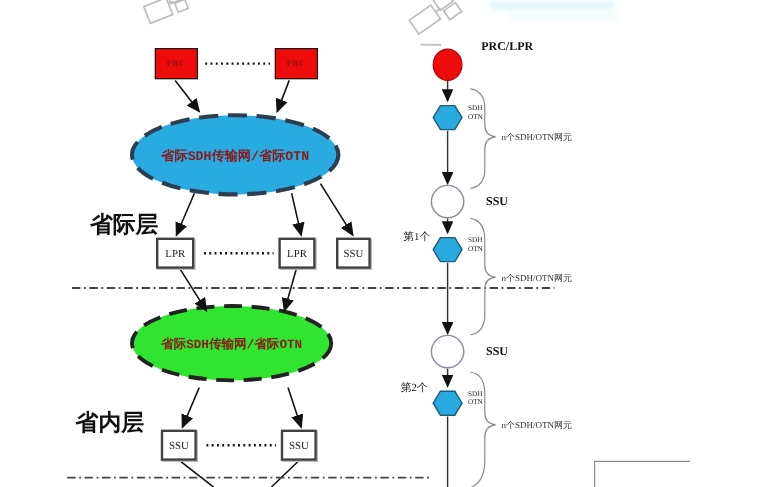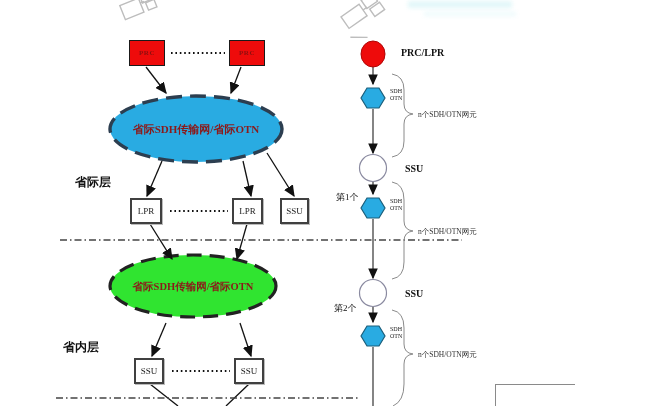--- a/index.html
+++ b/index.html
@@ -8,22 +8,22 @@
   svg.layer{position:absolute;left:0;top:0;width:650px;height:406px;}
   .abs{position:absolute;}
   
   .prc-box{width:36px;height:26px;background:#ee0b0b;border:1.6px solid #1a1a1a;
            display:flex;align-items:center;justify-content:center;
            color:#8f0f0f;font-size:7px;font-weight:bold;letter-spacing:.5px;box-sizing:border-box;}
   .node-box{background:#ffffff;border:2px solid #404040;box-shadow:1px 1px 0 #bbb;
             display:flex;align-items:center;justify-content:center;
             color:#222;font-size:9px;box-sizing:border-box;}
   
-  .ellipse-label{color:#8b1a1a;font-weight:bold;text-align:center;white-space:nowrap;}
-  .layer-label{color:#111;font-weight:bold;font-size:12px;white-space:nowrap;}
+  .ellipse-label{color:#8b1a1a;font-weight:bold;text-align:center;white-space:nowrap;font-family:Liberation Mono, monospace;}
+  .layer-label{color:#111;font-weight:bold;font-size:19px;white-space:nowrap;}
   
   .big-label{color:#111;font-weight:bold;font-size:10px;white-space:nowrap;}
   .ordinal-label{color:#111;font-size:9px;white-space:nowrap;margin-top:28px;}
   .hex-label{color:#222;font-size:6px;line-height:7px;white-space:nowrap;}
   .brace-label{color:#333;font-size:7.5px;white-space:nowrap;}
   
   .wm{background:#bfeef2;filter:blur(2px);}
   .br-box{background:#fff;border:1.5px solid #8a8a8a;box-sizing:border-box;}
 </style>
 </head>
@@ -128,39 +128,39 @@
 
   <div class="abs layer-label" style="left:63px;top:339px;">省内层</div>
 
   <div class="abs node-box" style="left:134px;top:358px;width:30px;height:26px;">
     <span>SSU</span>
   </div>
   <div class="abs node-box" style="left:234px;top:358px;width:30px;height:26px;">
     <span>SSU</span>
   </div>
 
-  <div class="abs big-label" style="left:401px;top:47px;">PRC/LPR</div>
+  <div class="abs big-label" style="left:401px;top:34px;">PRC/LPR</div>
 
   <div class="abs hex-label" style="left:390px;top:88px;">
     <div>SDH</div>
     <div>OTN</div>
   </div>
   <div class="abs hex-label" style="left:390px;top:198px;">
     <div>SDH</div>
     <div>OTN</div>
   </div>
   <div class="abs hex-label" style="left:390px;top:326px;">
     <div>SDH</div>
     <div>OTN</div>
   </div>
 
   <div class="abs ordinal-label" style="left:336px;top:163px;">第1个</div>
   <div class="abs big-label" style="left:405px;top:163px;">SSU</div>
 
-  <div class="abs ordinal-label" style="left:334px;top:274px;">第2个</div>
+  <div class="abs ordinal-label" style="left:334px;top:289px;">第2个</div>
   <div class="abs big-label" style="left:405px;top:288px;">SSU</div>
 
   <div class="abs brace-label" style="left:418px;top:110px;">n个SDH/OTN网元</div>
   <div class="abs brace-label" style="left:418px;top:227px;">n个SDH/OTN网元</div>
   <div class="abs brace-label" style="left:418px;top:350px;">n个SDH/OTN网元</div>
 
   <div class="abs br-box" style="left:495px;top:384px;width:160px;height:26px;"></div>
 </div>
 
 </body></html>

